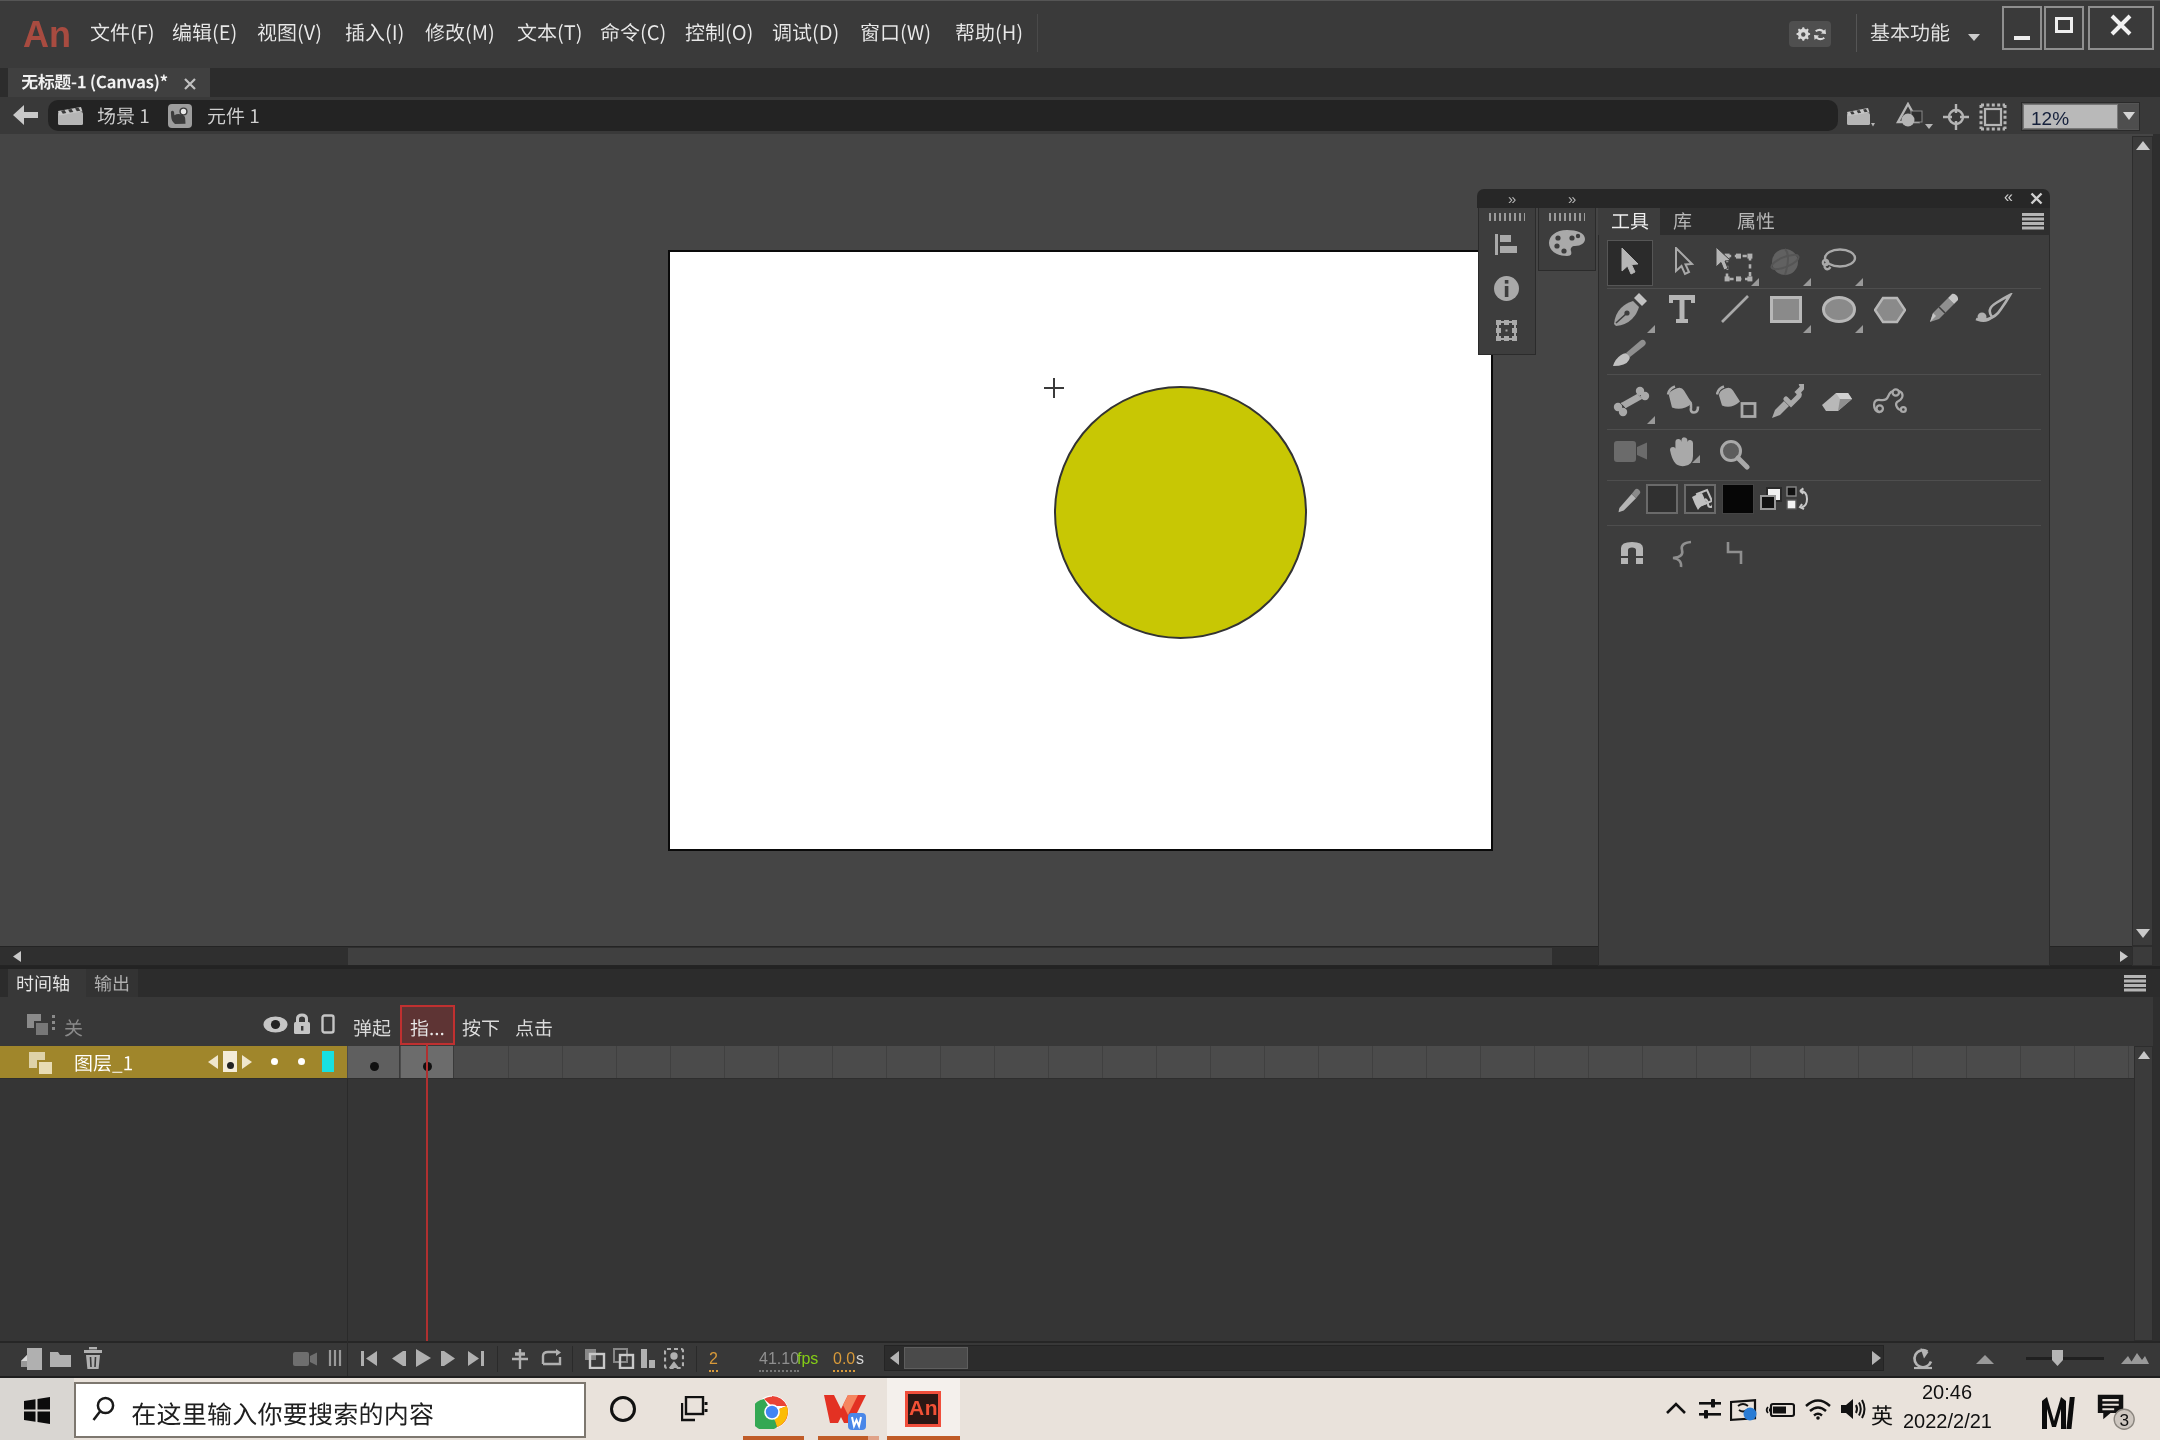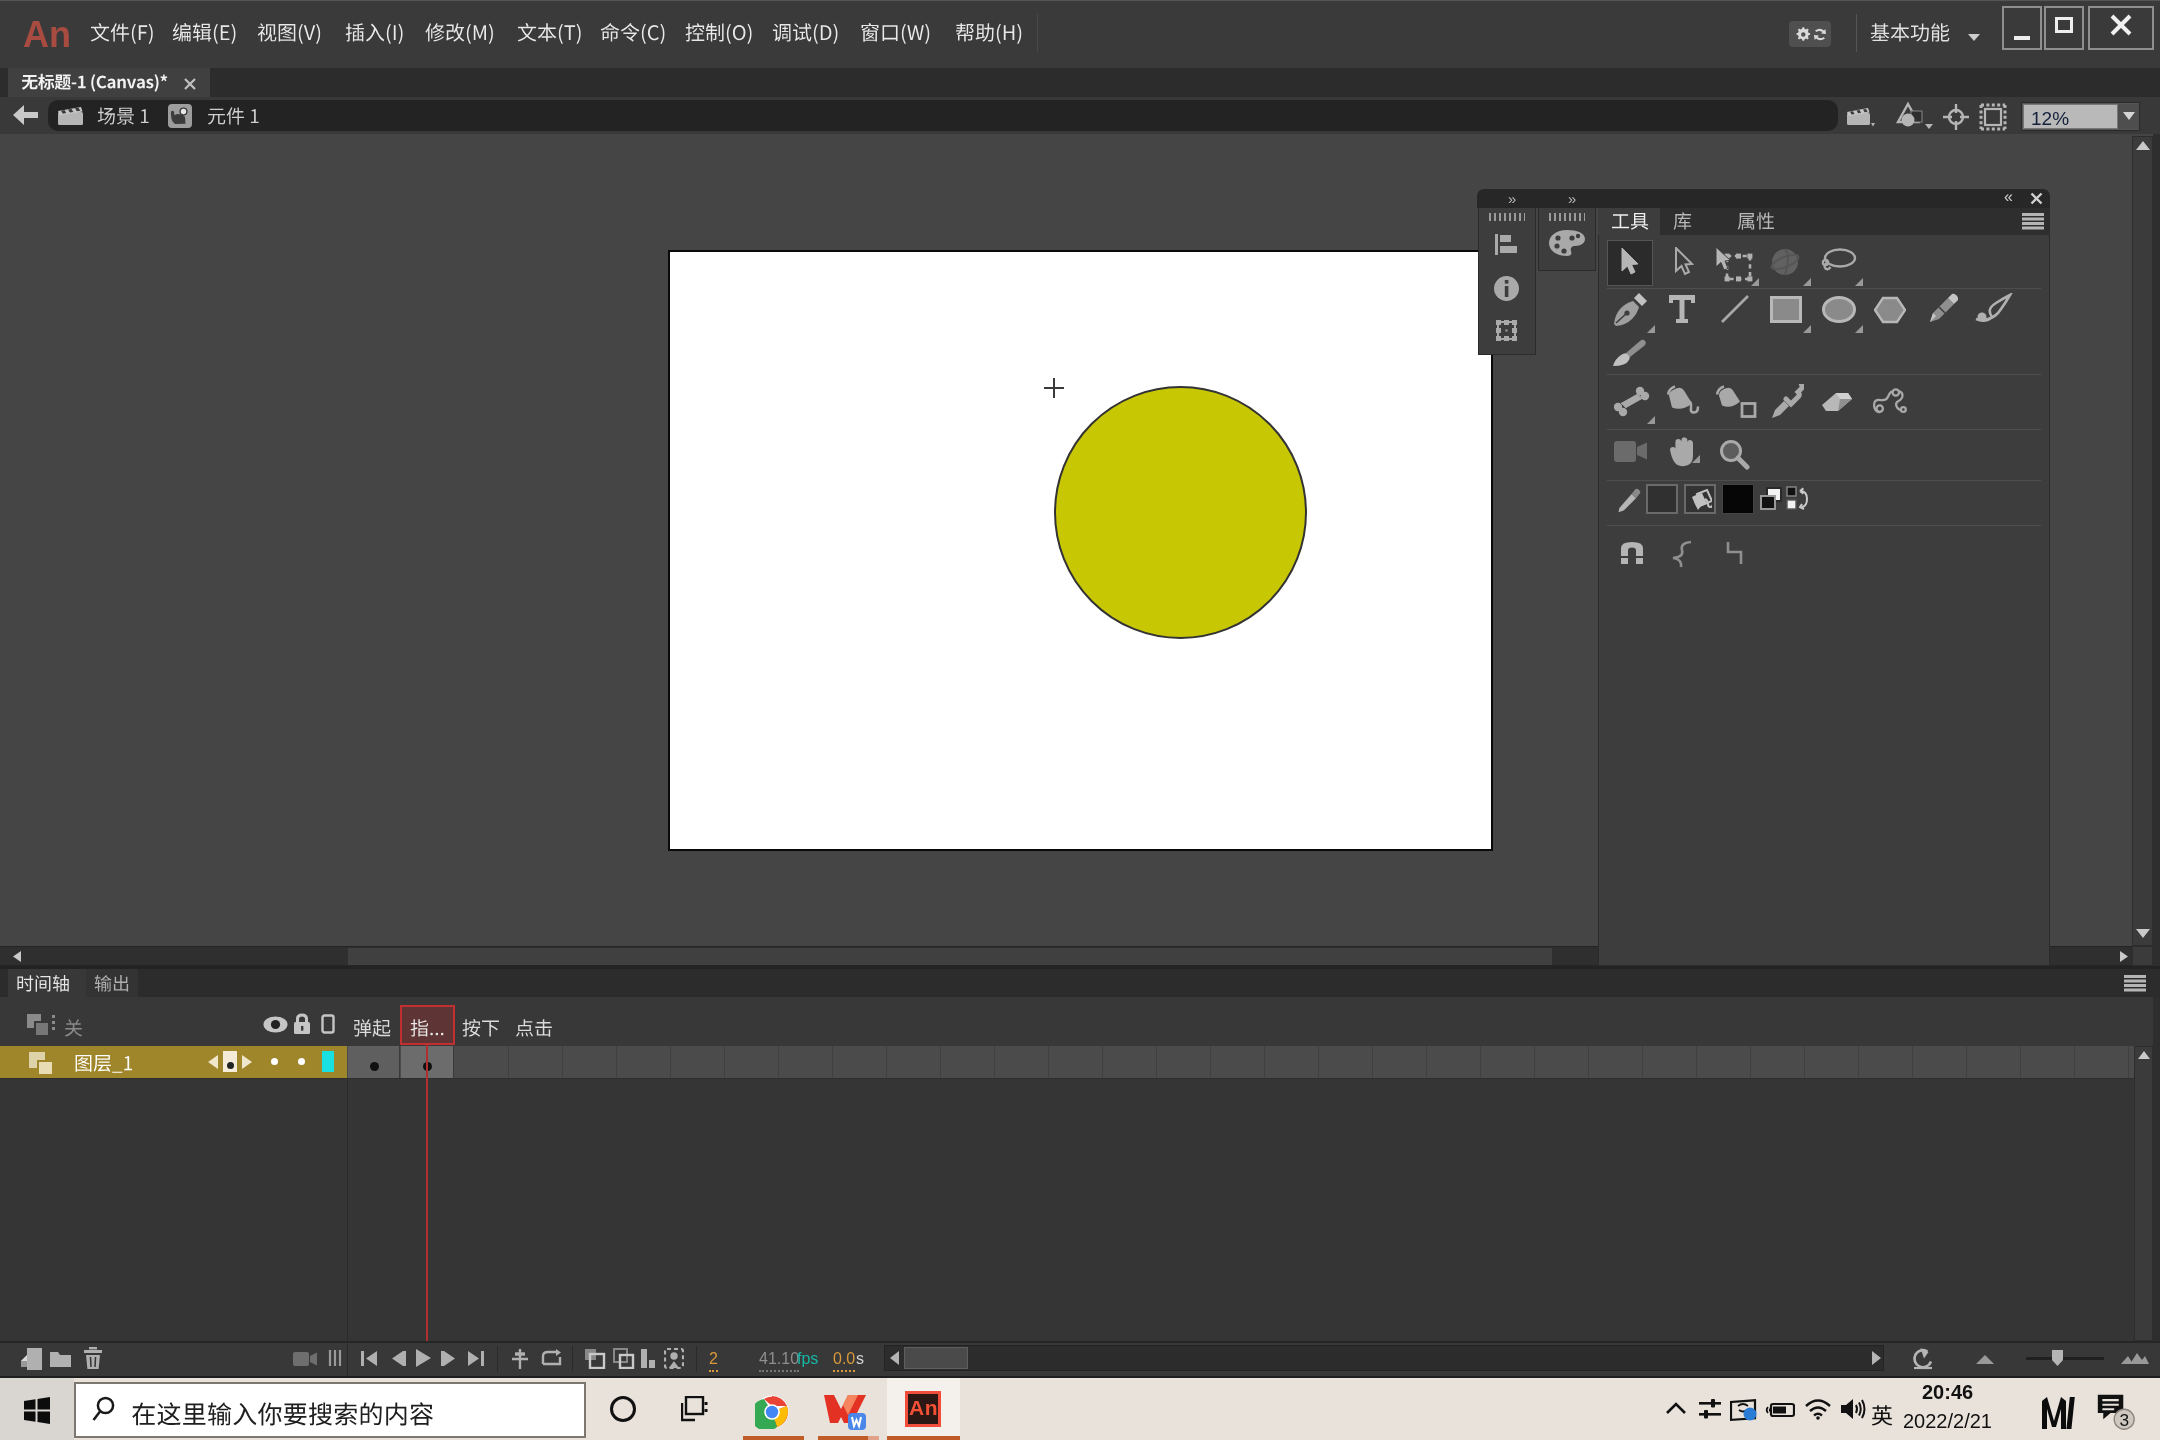--- a/index.html
+++ b/index.html
@@ -835,21 +835,21 @@
       <g fill="none" stroke="#b0b0b0" stroke-width="2.2">
         <rect x="1" y="1" width="18" height="19" rx="2" stroke-dasharray="4 3"></rect>
         <circle cx="10" cy="8" r="2.6" fill="#b0b0b0"></circle>
         <path d="M10 15 l-3 4 l6 0 z" fill="#b0b0b0"></path>
       </g>
     </svg>
   </div>
 <div style="position:absolute;left:696px;top:1346px;width:1px;height:26px;background:#2a2a2a"></div>
 <div style="position:absolute;left:709px;top:1350px;font-size:16px;color:#d89a3a;font-weight:400;white-space:nowrap;border-bottom:2px dotted #d89a3a;padding-bottom:2px">2</div>
 <div style="position:absolute;left:759px;top:1350px;font-size:16px;color:#8f8f8f;font-weight:400;white-space:nowrap;border-bottom:2px dotted #777;padding-bottom:2px">41.10</div>
-<div style="position:absolute;left:797px;top:1350px;font-size:16px;color:#14b8a6;font-weight:400;white-space:nowrap;">fps</div>
+<div style="position:absolute;left:797px;top:1350px;font-size:16px;color:#84cc16;font-weight:400;white-space:nowrap;">fps</div>
 <div style="position:absolute;left:833px;top:1350px;font-size:16px;color:#d89a3a;font-weight:400;white-space:nowrap;border-bottom:2px dotted #d89a3a;padding-bottom:2px">0.0</div>
 <div style="position:absolute;left:856px;top:1350px;font-size:16px;color:#d5d5d5;font-weight:400;white-space:nowrap;">s</div>
 <div style="position:absolute;left:884px;top:1345px;width:1000px;height:26px;background:#2c2c2c;border:1px solid #242424"></div>
 <div style="position:absolute;left:888px;top:1350px;width:13px;height:16px">
     <svg width="13" height="16" viewBox="0 0 13 16" style="display:block">
       <path d="M11 1 L2 8 L11 15 Z" fill="#b5b5b5"></path>
     </svg>
   </div>
 <div style="position:absolute;left:904px;top:1347px;width:64px;height:22px;background:#4a4a4a;border:1px solid #5e5e5e"></div>
 <div style="position:absolute;left:1870px;top:1350px;width:13px;height:16px">
@@ -1006,21 +1006,21 @@
           <path d="M22 2 q5 9 0 18"></path>
         </g>
       </g>
     </svg>
   </div>
 <div style="position:absolute;left:1871.0px;top:1404.2px">
     <svg width="22.0" height="27.5" viewBox="0 -900 1000 1250" style="display:block;overflow:visible">
       <path d="M57 -278H945V-207H57ZM160 -512H846V-249H771V-446H232V-249H160ZM457 -627H535V-350Q535 -298 525 -249Q516 -199 490 -152Q464 -104 414 -62Q364 -19 283 17Q203 54 84 82Q80 74 72 62Q64 50 55 39Q47 27 38 19Q152 -6 228 -38Q304 -70 350 -107Q396 -144 419 -184Q442 -224 449 -266Q457 -308 457 -351ZM547 -252Q595 -139 701 -73Q808 -8 969 14Q960 22 951 34Q942 46 934 59Q926 72 921 82Q809 62 724 22Q638 -18 577 -82Q517 -146 479 -235ZM69 -748H928V-680H69ZM281 -840H355V-575H281ZM640 -840H715V-575H640Z" fill="#111"></path>
     </svg>
   </div>
-<div style="position:absolute;left:1922px;top:1381px;font-size:20px;color:#111;font-weight:700;white-space:nowrap;">20:46</div>
+<div style="position:absolute;left:1922px;top:1381px;font-size:20px;color:#111;font-weight:400;white-space:nowrap;">20:46</div>
 <div style="position:absolute;left:1903px;top:1410px;font-size:20px;color:#111;font-weight:400;white-space:nowrap;">2022/2/21</div>
 <div style="position:absolute;left:2040px;top:1395px;width:38px;height:34px">
     <svg width="38" height="34" viewBox="0 0 38 34" style="display:block">
       <g fill="#0c0c0c">
         <path d="M2 34 L2 6 L7 2 L14 26 L21 2 L26 6 L26 34 L21 34 L21 14 L16 32 L12 32 L7 14 L7 34 Z"></path>
         <rect x="30" y="2" width="5" height="32" transform="skewX(-6)"></rect>
       </g>
     </svg>
   </div>
 <div style="position:absolute;left:2096px;top:1392px;width:40px;height:40px">

